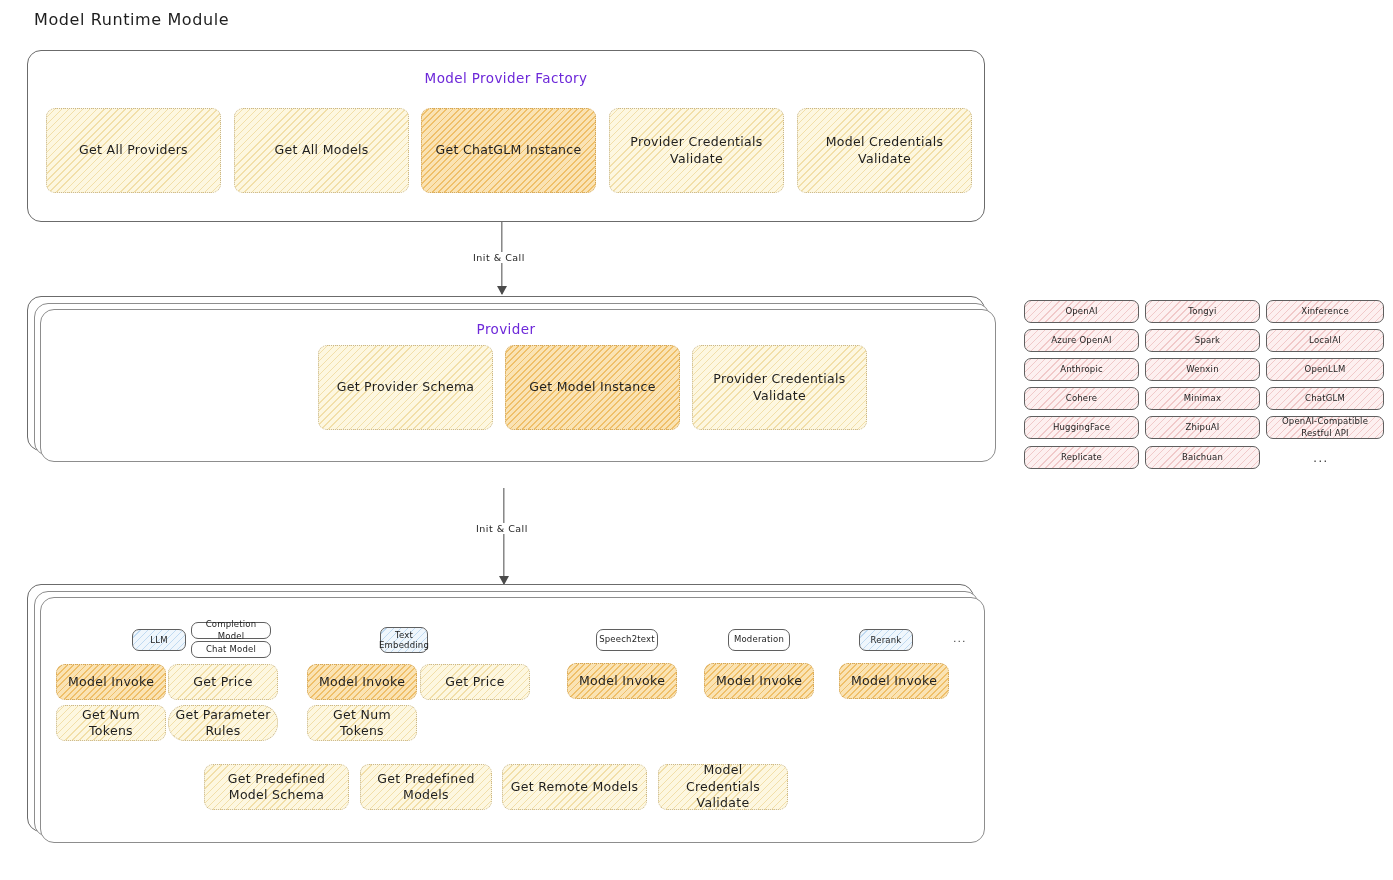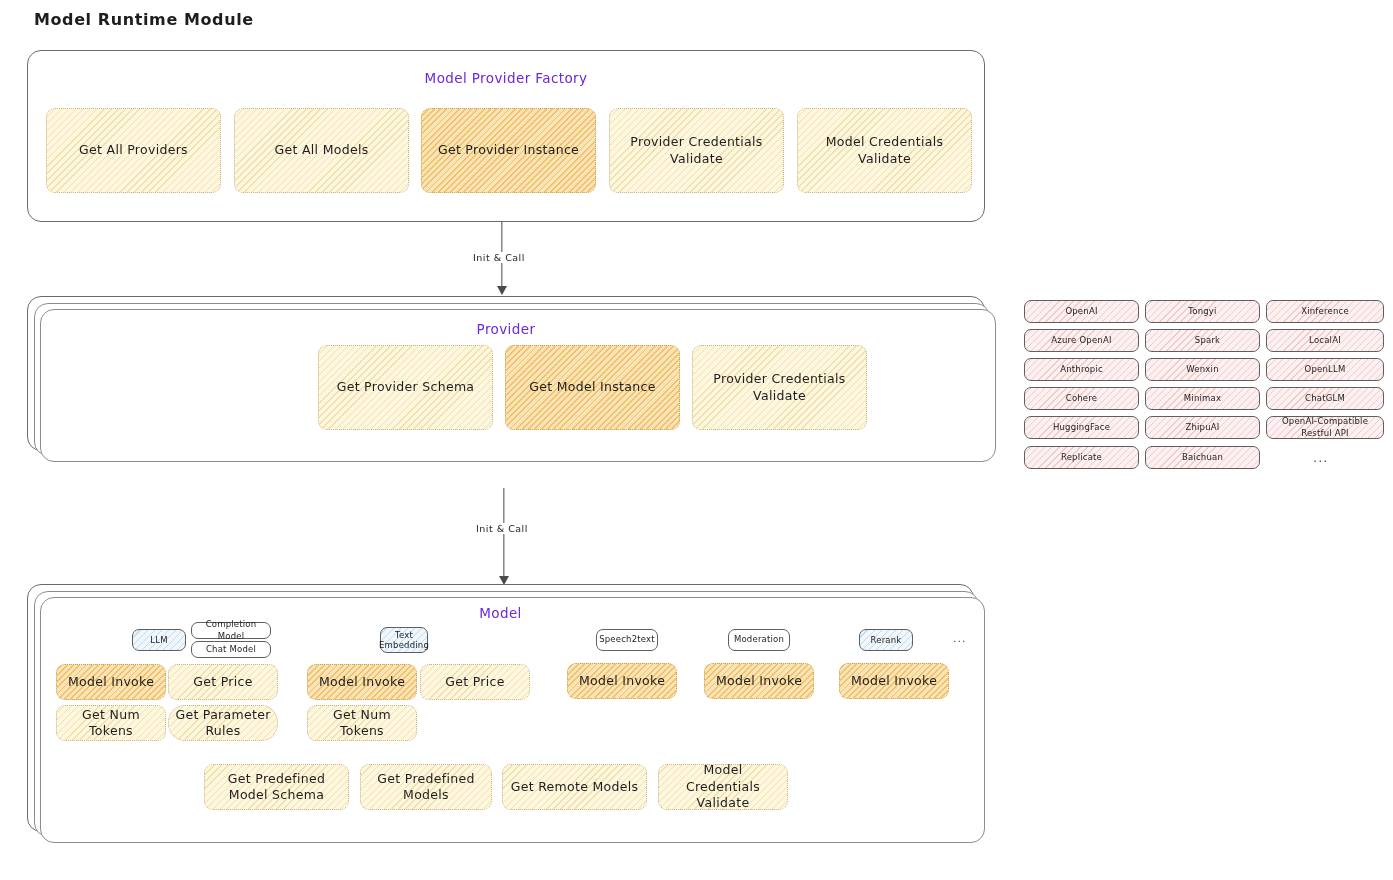--- a/index.html
+++ b/index.html
@@ -9,21 +9,20 @@
     font-family:"DejaVu Sans","Liberation Sans",sans-serif;
     color:#1e1e1e;
   }
   .canvas{position:absolute;left:0;top:0;width:1393px;height:880px;}
 
   
   .page-title{
     position:absolute;left:34px;top:10px;
     font-size:16px;letter-spacing:.6px;color:#1e1e1e;
     font-family:"DejaVu Sans","Liberation Sans",sans-serif;
-    font-weight:bold;
   }
 
   
   .sketch-box{
     position:absolute;
     background:#ffffff;
     border:1.3px solid #6b6b6b;
     border-radius:14px;
     box-sizing:border-box;
   }
@@ -127,21 +126,21 @@
 
   <div class="page-title">Model Runtime Module</div>
 
   <div class="sketch-box" style="left:27px;top:50px;width:958px;height:172px;">
     <div class="container-title" style="top:19px;">Model Provider Factory</div>
 
     <div class="node yellow" style="left:18px;top:57px;width:175px;height:85px;">Get All Providers</div>
 
     <div class="node yellow" style="left:206px;top:57px;width:175px;height:85px;">Get All Models</div>
 
-    <div class="node amber" style="left:393px;top:57px;width:175px;height:85px;">Get Provider Instance</div>
+    <div class="node amber" style="left:393px;top:57px;width:175px;height:85px;">Get ChatGLM Instance</div>
 
     <div class="node yellow" style="left:581px;top:57px;width:175px;height:85px;">Provider Credentials Validate</div>
 
     <div class="node yellow" style="left:769px;top:57px;width:175px;height:85px;">Model Credentials Validate</div>
   </div>
 
   <div class="arrow" style="left:484px;top:222px;width:36px;height:72px;">
     <div class="shaft"></div>
     <div class="head"></div>
   </div>
@@ -183,21 +182,20 @@
     <div class="ellipsis" style="left:289px;top:150px;">...</div>
   </div>
 
   <div class="arrow" style="left:486px;top:488px;width:36px;height:96px;">
     <div class="shaft"></div>
     <div class="head"></div>
   </div>
   <div class="arrow-label" style="left:473px;top:523px;">Init &amp; Call</div>
 
   <div class="sketch-box stack" style="left:27px;top:584px;width:947px;height:248px;">
-    <div class="container-title" style="top:20px;">Model</div>
 
     <div class="node blue" style="left:104px;top:44px;width:54px;height:22px;">LLM</div>
     <div class="node plain" style="left:163px;top:37px;width:80px;height:17px;">Completion Model</div>
     <div class="node plain" style="left:163px;top:56px;width:80px;height:17px;">Chat Model</div>
 
     <div class="node amber" style="left:28px;top:79px;width:110px;height:36px;">Model Invoke</div>
     <div class="node yellow" style="left:140px;top:79px;width:110px;height:36px;">Get Price</div>
     <div class="node yellow" style="left:28px;top:120px;width:110px;height:36px;">Get Num Tokens</div>
     <div class="node yellow" style="left:140px;top:120px;width:110px;height:36px;border-radius:17px;">Get Parameter Rules</div>
 

